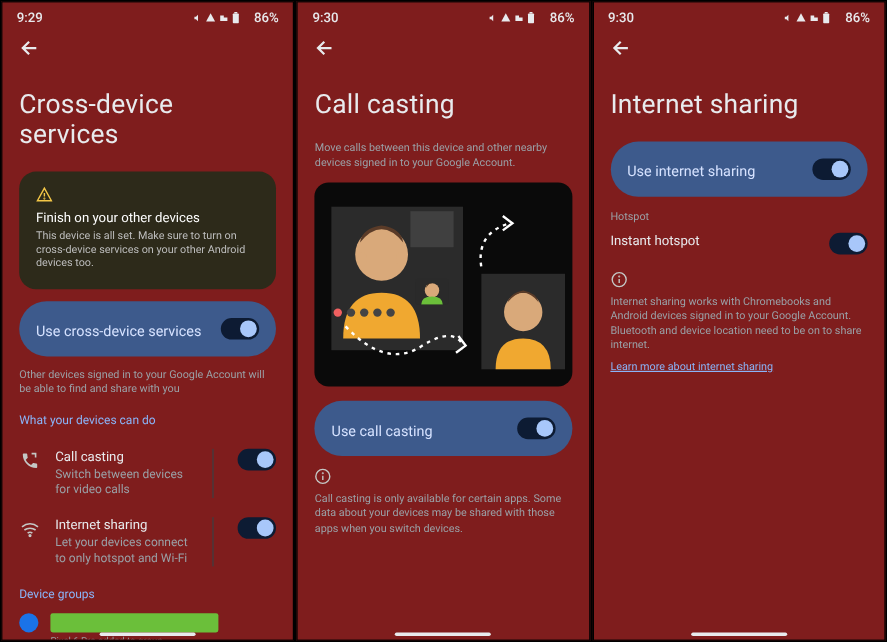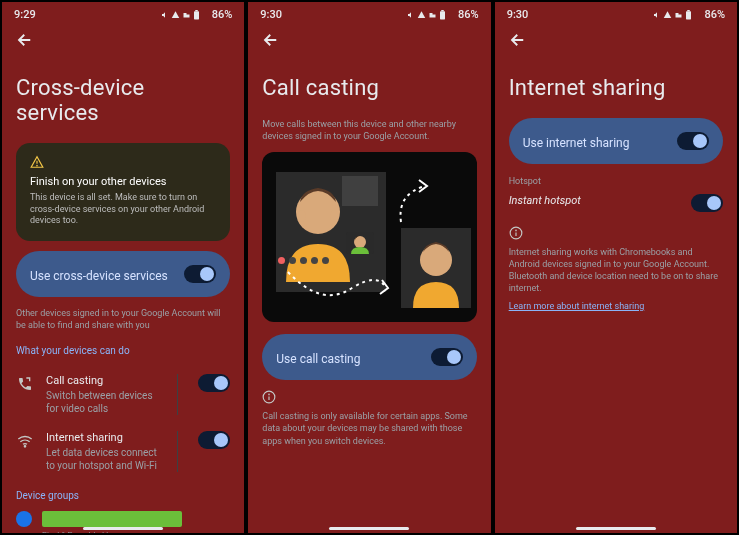--- a/index.html
+++ b/index.html
@@ -80,21 +80,21 @@
     margin-bottom: 12px; position: relative; overflow: hidden;
   }
   .nav-handle {
     position: absolute; bottom: 3px; left: 50%; transform: translateX(-50%);
     width: 80px; height: 3px; background: #e8eaed; border-radius: 2px;
   }
   .info-row { display:flex; align-items:flex-start; gap:10px; margin-top:10px;}
   .info-icon { flex-shrink:0; color:#c4c7c5;}
   .link-text { font-size: 9px; color:#8ab4f8; text-decoration:underline; margin-top:6px;}
   .hotspot-label { font-size:9px; color:#9aa0a6; margin:12px 0 8px;}
-  .hotspot-row { display:flex; align-items:flex-start; justify-content:space-between; margin-bottom:14px;font-style:italic;}
+  .hotspot-row { display:flex; align-items:flex-start; justify-content:space-between; margin-bottom:14px;}
   .hotspot-text .t { font-size:11px; color:#e8eaed; margin-bottom:2px;}
   .hotspot-text .s { font-size:8.5px; color:#9aa0a6; line-height:1.3;}
   svg { display:block; }
   .illus-person1 { position:absolute; left:14px; top:20px; width:110px; height:120px;}
   .illus-person2 { position:absolute; right:6px; bottom:14px; width:70px; height:80px;}
   .illus-thumb { position:absolute; left:84px; top:80px; width:28px; height:22px; background:#2a2a2a; border-radius:3px; display:flex; align-items:flex-end; justify-content:center; overflow:hidden;}
   .illus-arrow1 { position:absolute; right:26px; top:24px; }
   .illus-dots { position:absolute; left:16px; bottom:58px; display:flex; gap:4px;}
   .illus-dots span{ width:7px; height:7px; border-radius:50%; background:#444;}
   .illus-dots span.red{ background:#f06060;}
@@ -174,21 +174,21 @@
 
     <div class="feature-row">
       <span class="feature-icon">
         <svg width="16" height="16" viewBox="0 0 24 24" fill="none" stroke="#c4c7c5" stroke-width="2">
             <path d="M2 9c6-5 14-5 20 0M5 13c4-3 10-3 14 0M9 17c2-1.5 4-1.5 6 0"></path>
             <circle cx="12" cy="20" r="1" fill="#c4c7c5"></circle>
           </svg>
       </span>
       <div class="feature-text">
         <div class="feature-title">Internet sharing</div>
-        <div class="feature-sub">Let data devices connect to your hotspot and Wi-Fi</div>
+        <div class="feature-sub">Let your devices connect to only hotspot and Wi-Fi</div>
       </div>
       <div class="feature-toggle">
           <span class="toggle on">
             <span class="knob"></span>
           </span>
         </div>
     </div>
 
     <div class="section-label" style="margin-top:10px">Device groups</div>
     <div class="group-row">

